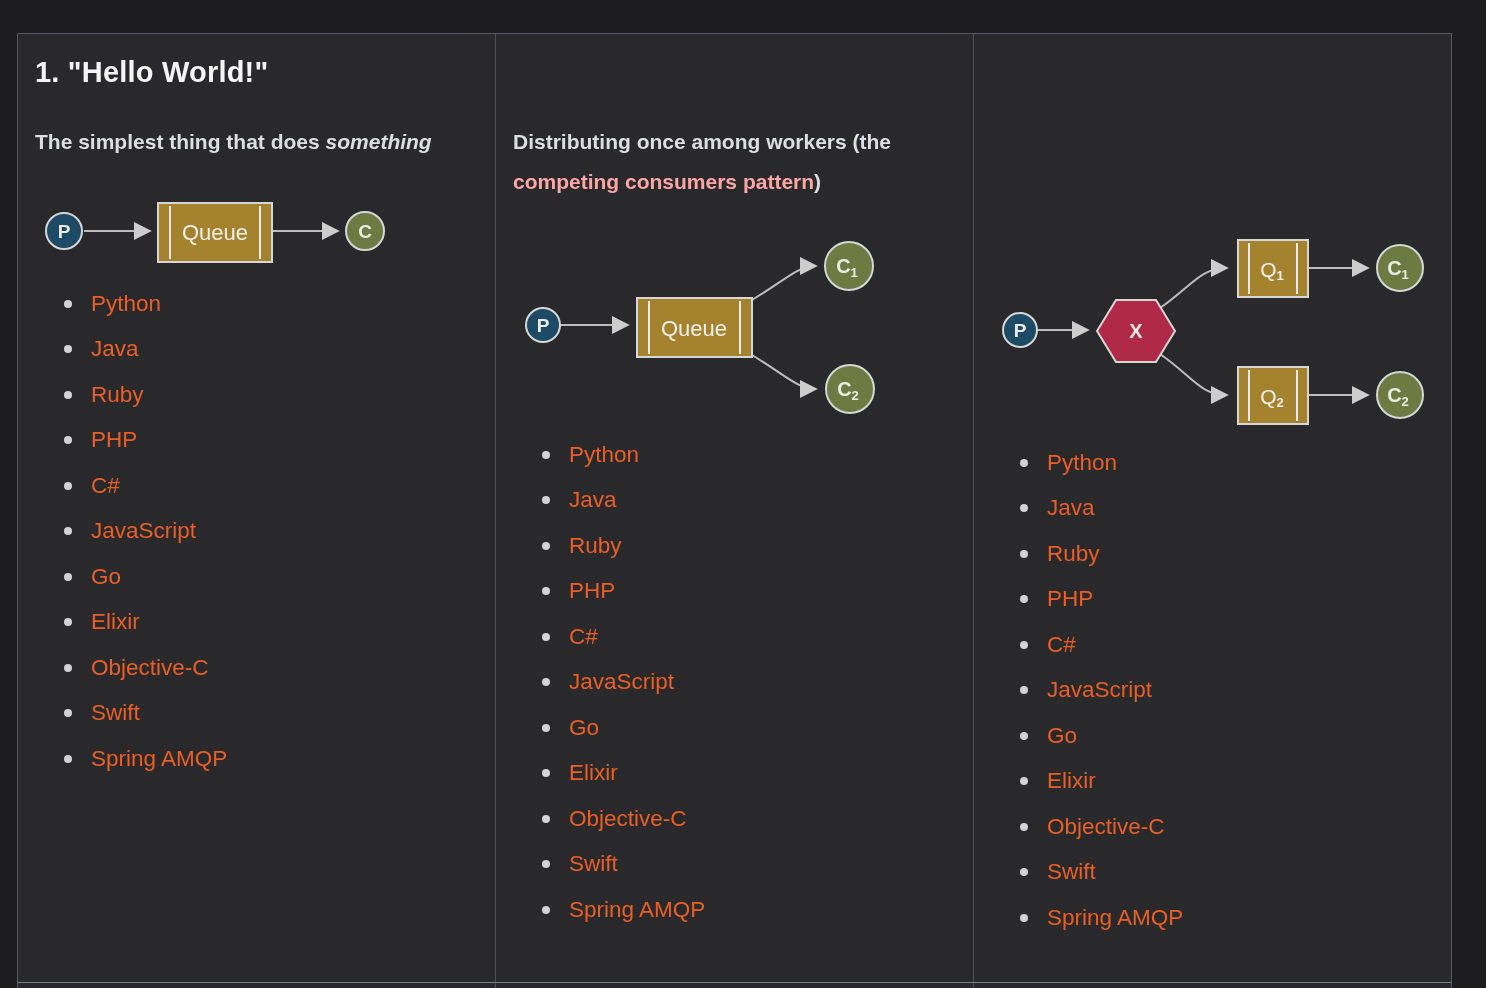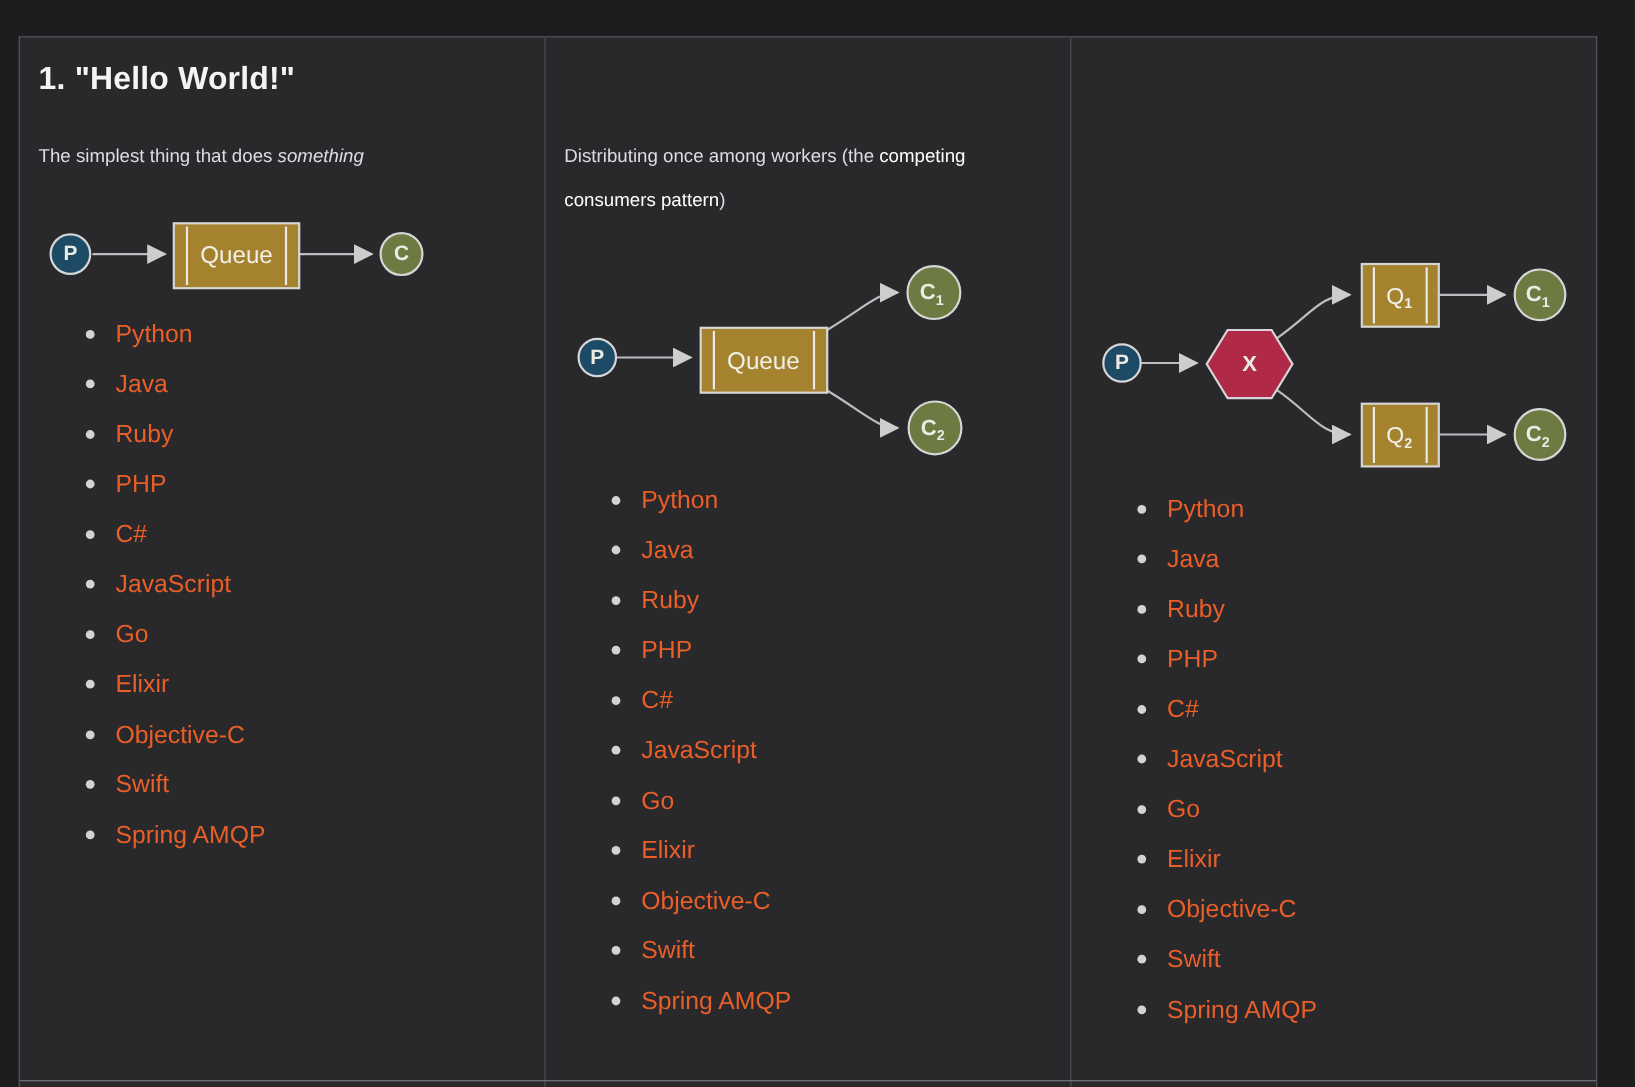--- a/index.html
+++ b/index.html
@@ -23,32 +23,32 @@
     position:absolute; left:0; right:0; top:948px; height:1px;
     background:#7b8087; z-index:5;
   }
   h2.title {
     position:absolute; left:17px; top:20px; right:12px;
     font-size:29px; font-weight:700; color:#f4f4f4; letter-spacing:.2px;
     line-height:36px; white-space:nowrap;
   }
   .subtitle {
     position:absolute; left:17px; top:88px; width:450px;
-    font-size:17px; line-height:40px; color:#dddee3; font-weight:400;
+    font-size:21px; line-height:40px; color:#dddee3; font-weight:700;
   }
   .subtitle em { font-style:italic; }
   .subtitle a {
-    color:#ffffff; text-decoration:none; cursor:pointer;
+    color:#fca5a5; text-decoration:none; cursor:pointer;
   }
   .diagram { position:absolute; display:block; }
   .d1 { left:20px; top:162px; }
   .d2 { left:20px; top:206px; }
   .d3 { left:20px; top:204px; }
   ul.langs {
-    position:absolute; left:60px; list-style:none;
+    position:absolute; left:46px; list-style:none;
   }
   ul.langs li {
     display:flex; align-items:center; height:45.5px;
   }
   ul.langs li::before {
     content:''; flex:none; width:8px; height:8px; border-radius:50%;
     background:#d3d3d3; margin-right:19px;
   }
   ul.langs a {
     color:#ea5e28; font-size:22.5px; text-decoration:none; cursor:pointer;

